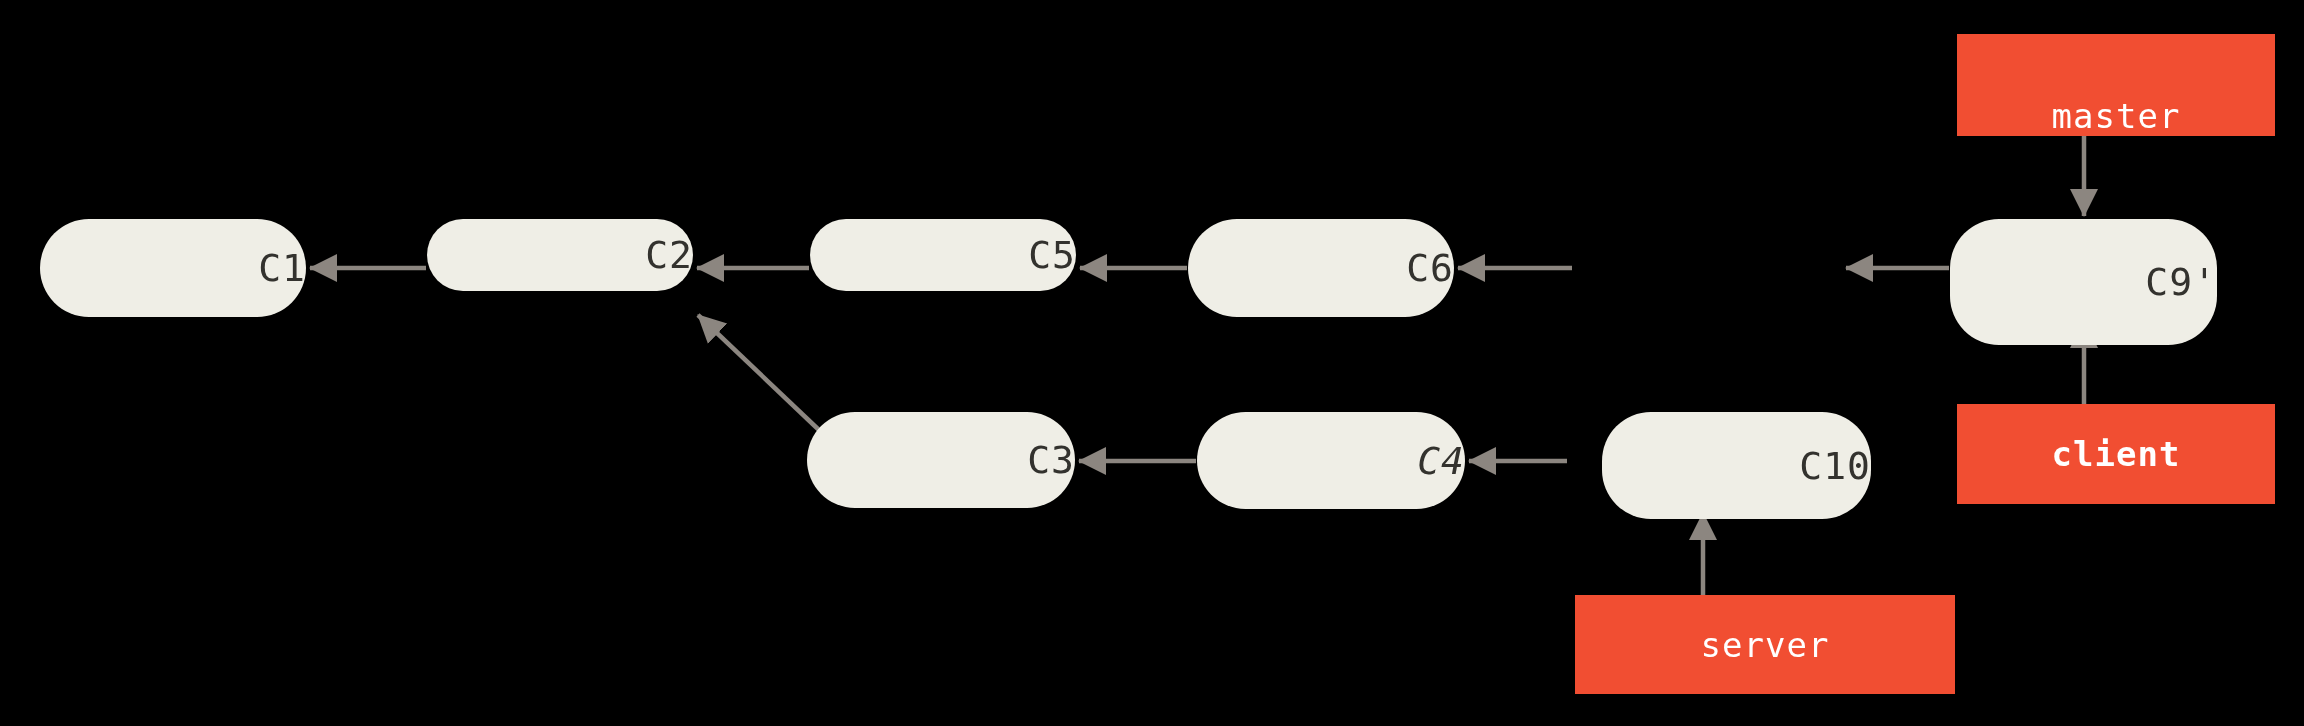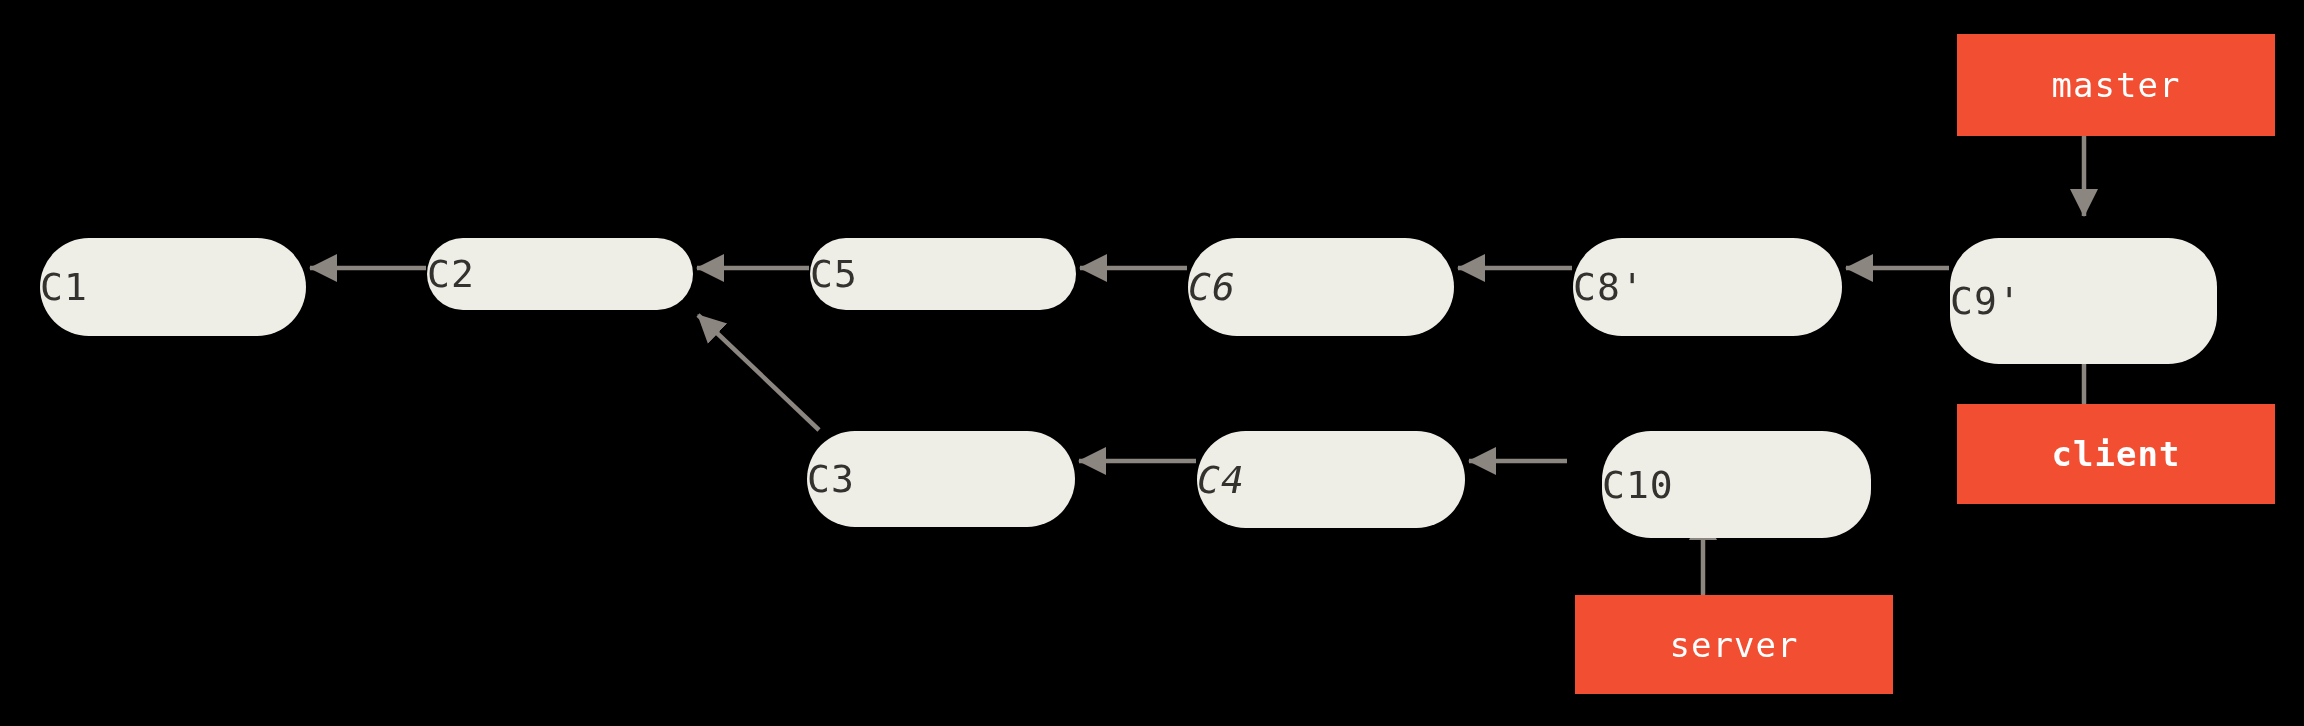--- a/index.html
+++ b/index.html
@@ -27,22 +27,21 @@
     left:0;top:0;
     width:2304px;height:726px;
     pointer-events:none;
   }
   .commit{
     position:absolute;
     background:var(--commit-fill);
     border-radius:49px;
     display:flex;
     align-items:center;
-    justify-content:flex-start;
-    margin-top:19px;
+    justify-content:flex-end;
   }
   .commit .label{
     color:var(--commit-text);
     font-size:38px;
     letter-spacing:1px;
     white-space:nowrap;
   }
   .branch{
     position:absolute;
     background:var(--branch-fill);
@@ -53,29 +52,29 @@
   .branch .label{
     color:var(--branch-text);
     font-size:34px;
     letter-spacing:1px;
     white-space:nowrap;
   }
   
   #node-C1 {left:40px;  top:219px; width:266px; height:98px;}
   #node-C2 {left:427px; top:219px; width:266px; height:72px;}
   #node-C5 {left:810px; top:219px; width:266px; height:72px;}
-  #node-C6 {left:1188px;top:219px; width:266px; height:98px;font-style:italic;}
+  #node-C6 {left:1188px;top:219px; width:266px; height:98px;}
   #node-C8p{left:1573px;top:219px; width:269px; height:98px;}
   #node-C9p{left:1950px;top:219px; width:267px; height:126px;}
   #node-C3 {left:807px; top:412px; width:268px; height:96px;}
   #node-C4 {left:1197px;top:412px; width:268px; height:97px;font-style:italic;}
   #node-C10{left:1602px;top:412px; width:269px; height:107px;}
-  #node-master{left:1957px;top:34px; width:318px;height:102px;}
+  #node-master{left:1957px;top:34px; width:318px;height:102px;align-items:flex-end;}
   #node-client{left:1957px;top:404px;width:318px;height:100px;font-weight:bold;}
-  #node-server{left:1575px;top:595px;width:318px;height:99px;}
+  #node-server{left:1575px;top:595px;width:380px;height:99px;}
 </style>
 </head>
 <body>
 
 <div class="canvas">
 
   <svg class="edges-svg" id="edges" viewBox="0 0 2304 726" xmlns="http://www.w3.org/2000/svg">
     <defs>
       <marker id="arrowhead" markerUnits="userSpaceOnUse" markerWidth="30" markerHeight="30" refX="27" refY="15" orient="auto">
         <path d="M0,1 L28,15 L0,29 Z" fill="#8c8680"></path>
@@ -99,23 +98,20 @@
   </div>
   <div class="commit" id="node-C2">
     <span class="label">C2</span>
   </div>
   <div class="commit" id="node-C5">
     <span class="label">C5</span>
   </div>
   <div class="commit" id="node-C6">
     <span class="label">C6</span>
   </div>
-  <div class="commit" id="node-C8p">
-    <span class="label">C8'</span>
-  </div>
   <div class="commit" id="node-C9p">
     <span class="label">C9'</span>
   </div>
   <div class="commit" id="node-C3">
     <span class="label">C3</span>
   </div>
   <div class="commit" id="node-C4">
     <span class="label">C4</span>
   </div>
   <div class="commit" id="node-C10">

